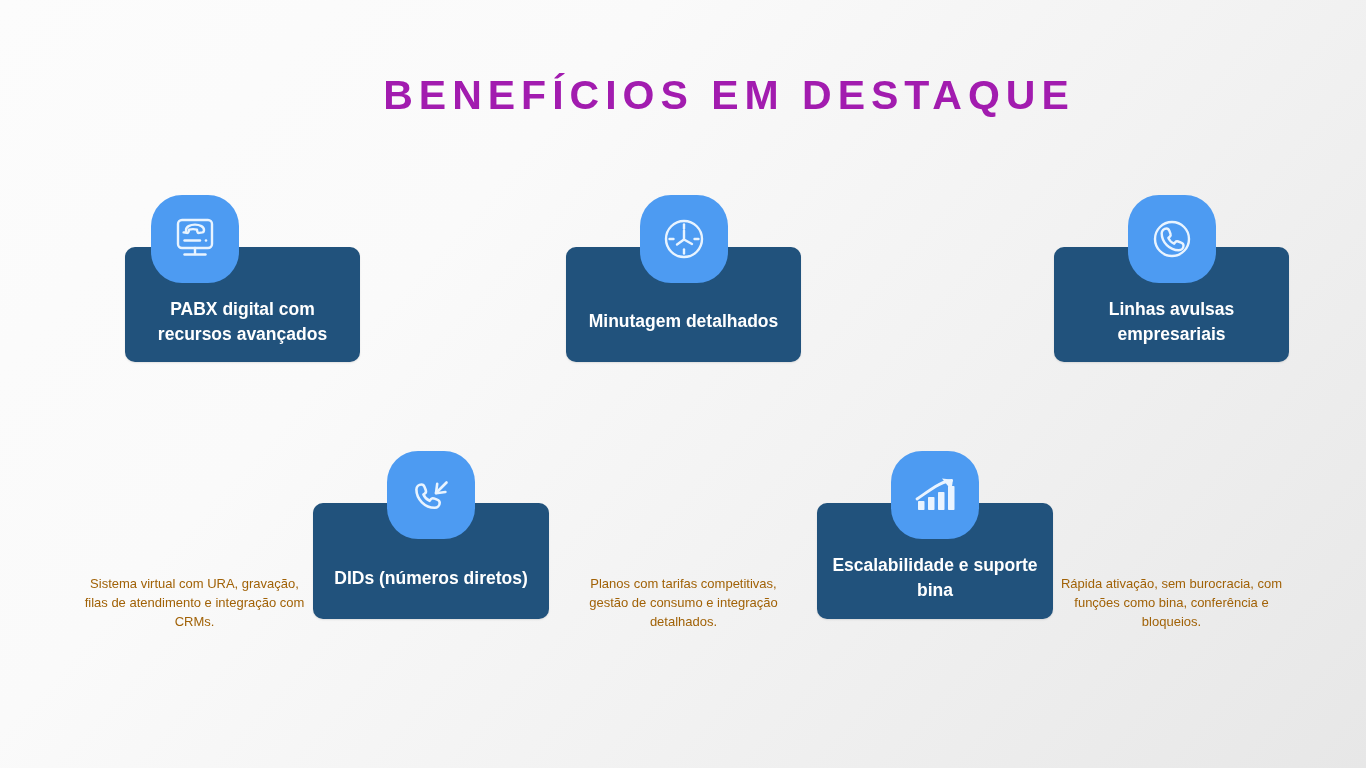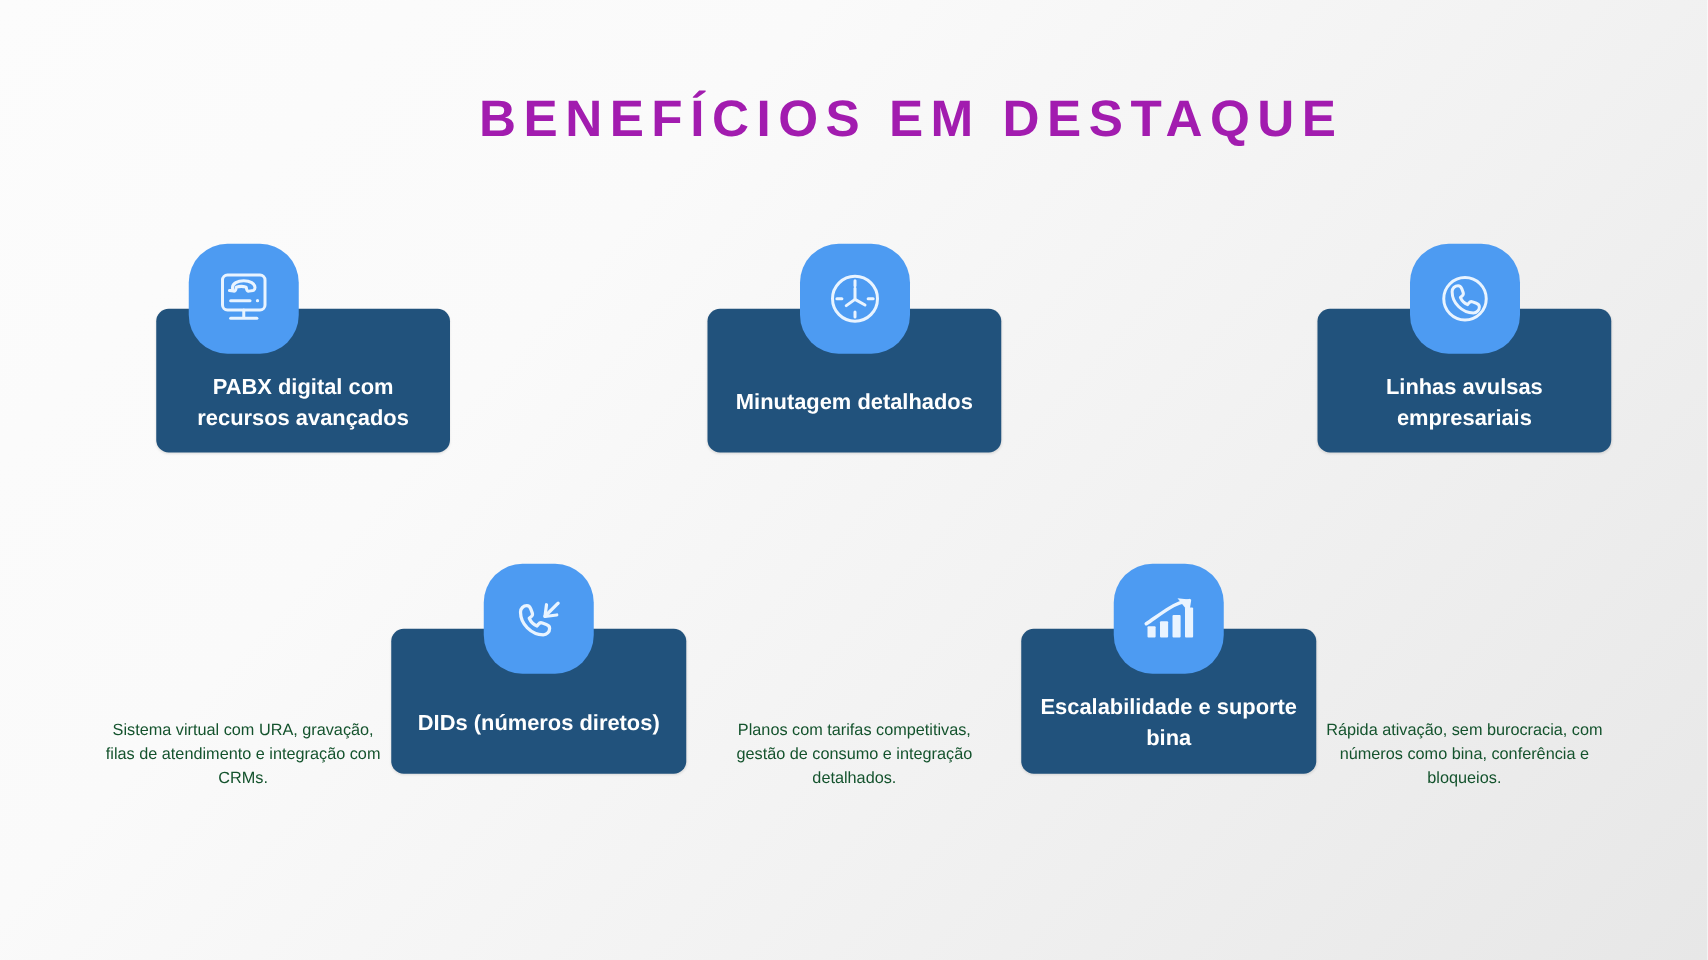--- a/index.html
+++ b/index.html
@@ -63,21 +63,21 @@
     line-height:25px;
     text-align:center;
     padding:0 14px;
     margin-top:34px;
   }
   .card-desc {
     position:absolute;
     left:50%;
     transform:translateX(-50%);
     text-align:center;
-    color:#14532d;
+    color:#a16207;
     font-size:13px;
     line-height:19px;
     white-space:pre-line;
   }
 
   
   #benefit-0 { left:77px;   top:195px; width:235px; }
   #benefit-0 .card-box  { height:115px;margin-left:48px; }
   #benefit-0 .card-desc { top:379px; width:250px; }
 
@@ -146,21 +146,21 @@
     <div class="card-title">Linhas avulsas
 empresariais</div>
   </div>
   <div class="icon-badge">
     <svg width="52" height="52" viewBox="0 0 52 52" fill="none" stroke="#E9F4FF" stroke-width="2.4" stroke-linecap="round" stroke-linejoin="round">
       <circle cx="26" cy="26" r="17"></circle>
       <path d="M20.5 15.5c1.6 0 2.4 1.1 2.9 2.4l1.1 3c.4 1.1.1 2.2-.8 2.9l-1.4 1.1c1.1 2.6 3.2 4.7 5.8 5.8l1.1-1.4c.7-.9 1.8-1.2 2.9-.8l3 1.1c1.3.5 2.4 1.3 2.4 2.9 0 2.6-2.2 4.8-4.8 4.8-9 0-17-8-17-17 0-2.6 2.2-4.8 4.8-4.8z"></path>
     </svg>
   </div>
   <div class="card-desc">Rápida ativação, sem burocracia, com
-números como bina, conferência e
+funções como bina, conferência e
 bloqueios.</div>
 </div>
 
 <div class="benefit" id="benefit-3">
   <div class="card-box">
     <div class="card-title">DIDs (números diretos)</div>
   </div>
   <div class="icon-badge">
     <svg width="52" height="52" viewBox="0 0 52 52" fill="none" stroke="#E9F4FF" stroke-width="2.6" stroke-linecap="round" stroke-linejoin="round">
       <path d="M15.5 10.5c1.7 0 2.6 1.2 3.1 2.6l1.2 3.2c.4 1.2.1 2.4-.9 3.1l-1.5 1.2c1.2 2.8 3.4 5 6.2 6.2l1.2-1.5c.7-1 1.9-1.3 3.1-.9l3.2 1.2c1.4.5 2.6 1.4 2.6 3.1 0 2.8-2.3 5.1-5.1 5.1-9.6 0-18.2-8.6-18.2-18.2 0-2.8 2.3-5.1 5.1-5.1z" transform="translate(1,5)"></path>

